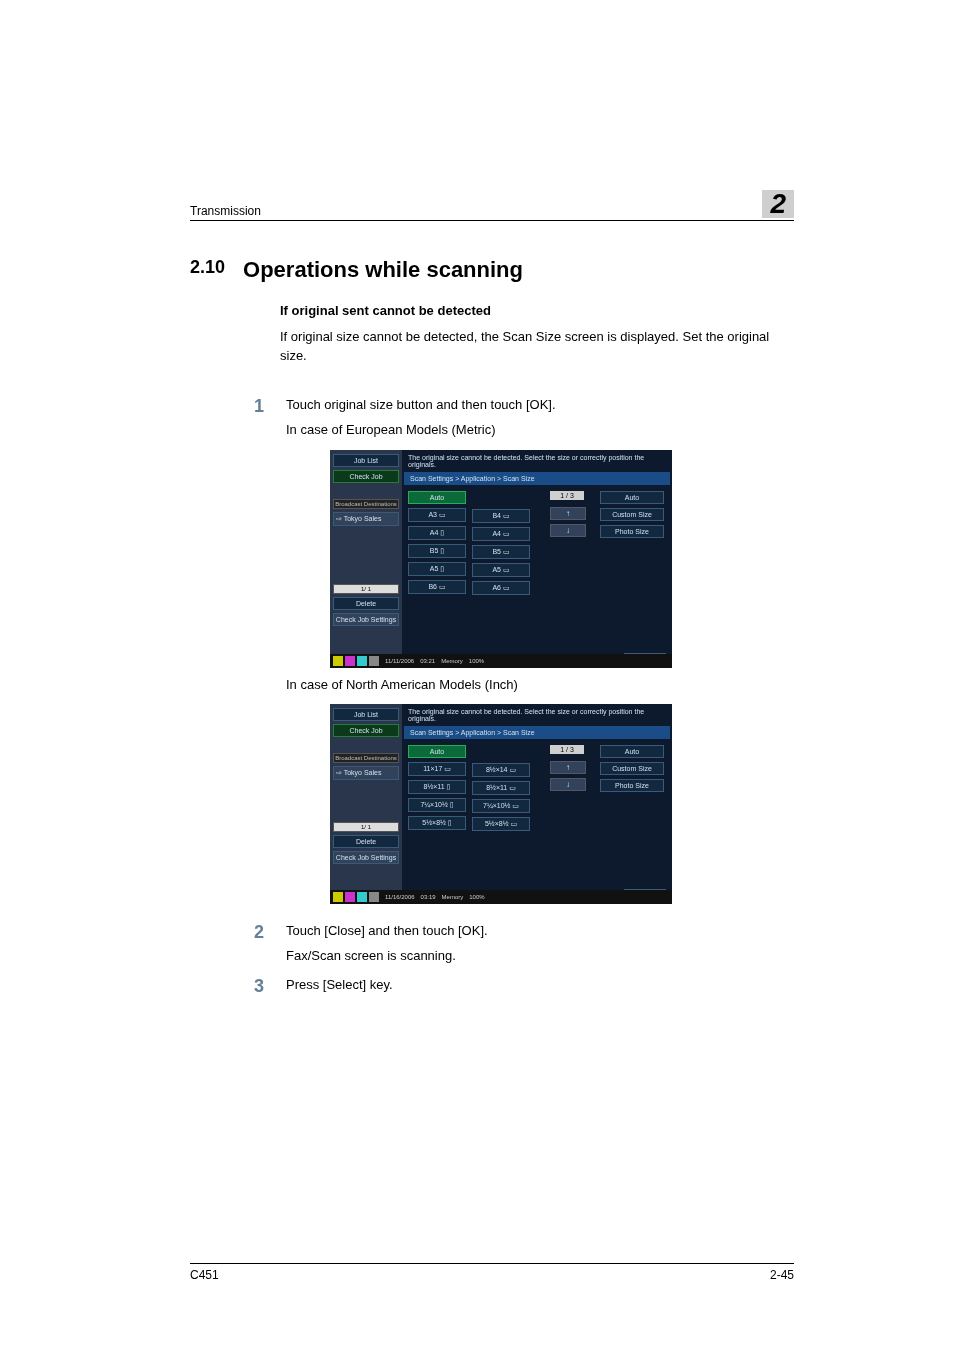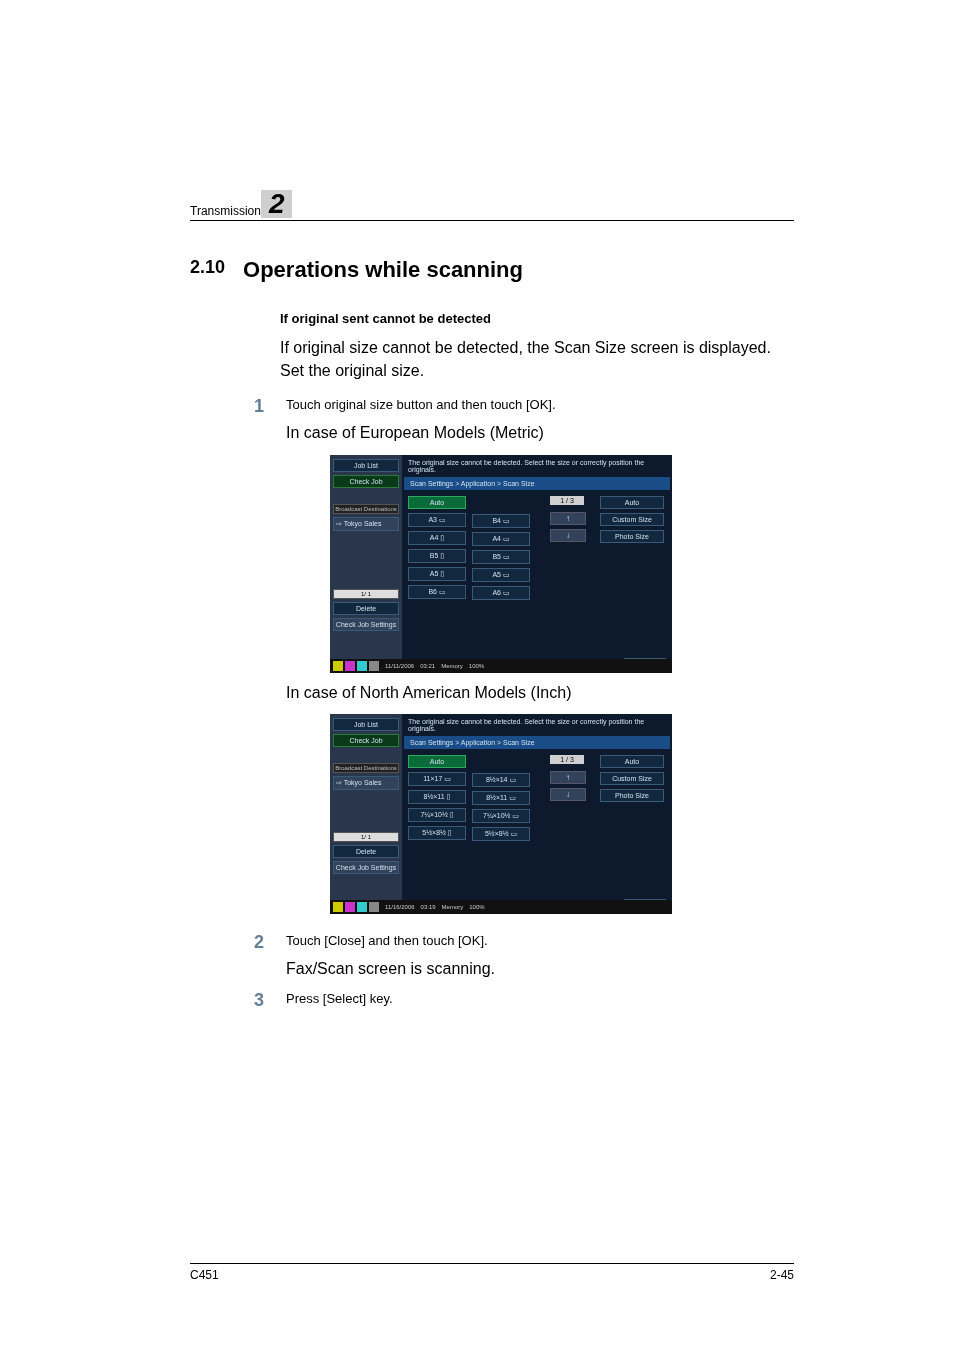--- a/index.html
+++ b/index.html
@@ -1,28 +1,28 @@
 <!DOCTYPE html>
 <html><head>
 <meta charset="utf-8">
 <style>
   html,body{margin:0;padding:0;background:#fff;font-family:Arial,Helvetica,sans-serif;color:#000}
   .page{width:954px;height:1350px;margin:0 auto;position:relative;box-sizing:border-box;padding:190px 160px 0 190px}
-  .hdr{display:flex;align-items:flex-end;border-bottom:1px solid #000;padding-bottom:2px;margin-bottom:36px}
+  .hdr{display:flex;justify-content:space-between;align-items:flex-end;border-bottom:1px solid #000;padding-bottom:2px;margin-bottom:36px}
   .hdr .sec{font-size:12px}
   .hdr .chnum{font-size:28px;font-weight:bold;font-style:italic;background:#cfcfcf;padding:0 8px;line-height:1}
-  .h1row{display:flex;gap:18px;margin-bottom:28px}
+  .h1row{display:flex;gap:18px;margin-bottom:20px}
   .h1row .num{font-size:18px;font-weight:bold}
   .h1row .ttl{font-size:22px;font-weight:bold}
   .h2{font-size:13px;font-weight:bold;margin:12px 0 10px 90px}
-  .para{font-size:16px;line-height:1.45;margin:0 0 14px 90px}
+  .para{font-size:13px;line-height:1.45;margin:0 0 30px 90px}
   .steprow{display:flex;gap:18px;margin:8px 0 4px 64px}
   .stepnum{font-size:18px;font-weight:bold;color:#667f99;min-width:14px}
   .steptxt{font-size:13px;line-height:1.45}
-  .sub{font-size:16px;line-height:1.45;margin:2px 0 10px 96px}
+  .sub{font-size:13px;line-height:1.45;margin:2px 0 10px 96px}
   .screenshot{display:block;margin:8px auto 8px 140px;background:#0d1a2e;color:#cfe0ef;font-size:8px;position:relative}
   .screenshot .left{position:absolute;left:0;top:0;bottom:0;width:72px;background:#2a364b}
   .screenshot .leftinner{padding:4px 3px;display:flex;flex-direction:column;gap:3px}
   .sbtn{background:#12283f;border:1px solid #3a5a7a;color:#cfe0ef;text-align:center;padding:2px 0;font-size:7px}
   .sbtn.green{background:#0a3a1a;border-color:#2a7a3a}
   .sbtn.d{background:#32425a}
   .lbl{background:#222;border:1px solid #555;color:#bbb;font-size:6px;text-align:center;padding:1px 0}
   .screenshot .main{position:absolute;left:72px;right:0;top:0;bottom:0}
   .msg{font-size:7px;color:#cfe0ef;padding:4px 6px}
   .crumb{background:#1a4d88;font-size:7px;padding:3px 6px;margin:0 2px}

